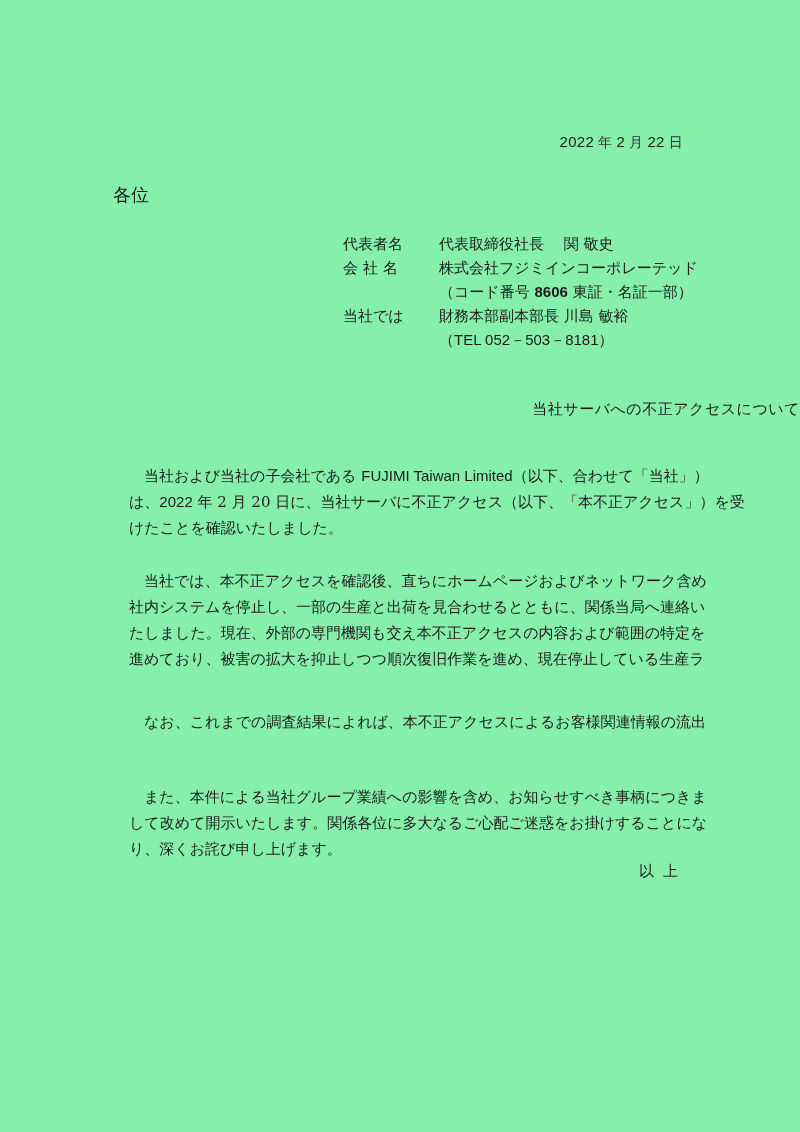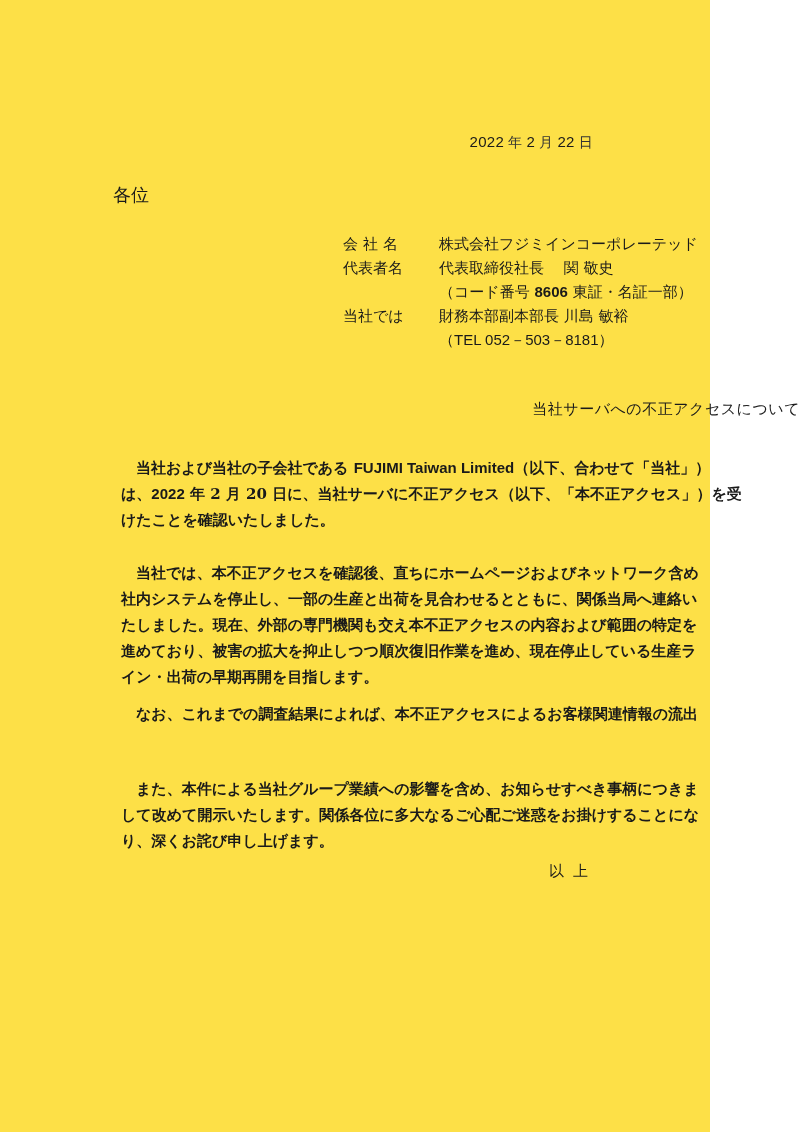--- a/index.html
+++ b/index.html
@@ -11,22 +11,22 @@
       width: 800px;
       height: 1132px;
       position: relative;
       overflow: hidden;
       font-family: "DejaVu Serif", "Liberation Serif", serif;
       color: #1a1a1a;
     }
     .page {
       position: absolute;
       left: 0; top: 0;
-      width: 710px; height: 1132px;
-      background: #fde047;
+      width: 800px; height: 1132px;
+      background: #86efac;
     }
     .date {
       position: absolute;
       top: 133px;
       right: 113px;
       font-family: "Liberation Sans", "DejaVu Sans", sans-serif;
       font-size: 15px;
       letter-spacing: 0.3px;
       white-space: nowrap;
     }
@@ -68,23 +68,22 @@
       font-size: 15px;
       letter-spacing: 0.5px;
     }
     .body {
       position: absolute;
       left: 113px;
       width: 580px;
       font-size: 15px;
     }
     .para {
-      margin: 8px;
+      margin: 16px;
       line-height: 26px;
-      font-weight: bold;
     }
     .para .line {
       display: block;
       white-space: nowrap;
     }
     .para .line.indent { padding-left: 15px; }
     .company-en {
       font-family: "Liberation Sans", "DejaVu Sans", sans-serif;
       font-size: 15px;
     }
@@ -106,26 +105,26 @@
 <div class="page">
 
   <div class="date">
     <span class="sans-num">2022</span><span class="jp">年</span><span class="sans-num">2</span><span class="jp">月</span><span class="sans-num">22</span><span class="jp">日</span>
   </div>
 
   <div class="addressee">各位</div>
 
   <div class="issuer">
     <div class="issuer-row">
+      <span class="issuer-label">代表者名</span>
+      <span class="issuer-value">代表取締役社長　 関 敬史</span>
+    </div>
+    <div class="issuer-row">
       <span class="issuer-label spaced">会社名</span>
       <span class="issuer-value">株式会社フジミインコーポレーテッド</span>
-    </div>
-    <div class="issuer-row">
-      <span class="issuer-label">代表者名</span>
-      <span class="issuer-value">代表取締役社長　 関 敬史</span>
     </div>
     <div class="issuer-row">
       <span class="issuer-label"></span>
       <span class="issuer-value"><span>（コード番号 </span><span class="sans-num" style="font-weight:bold;">8606</span><span> 東証・名証一部）</span></span>
     </div>
     <div class="issuer-row">
       <span class="issuer-label">当社では</span>
       <span class="issuer-value">財務本部副本部長 川島 敏裕</span>
     </div>
     <div class="issuer-row">
@@ -143,21 +142,20 @@
       <span class="line"><span>けたことを確認いたしました。</span></span>
     </p>
   </div>
 
   <div class="body p2">
     <p class="para">
       <span class="line indent">当社では、本不正アクセスを確認後、直ちにホームページおよびネットワーク含め</span>
       <span class="line">社内システムを停止し、一部の生産と出荷を見合わせるとともに、関係当局へ連絡い</span>
       <span class="line">たしました。現在、外部の専門機関も交え本不正アクセスの内容および範囲の特定を</span>
       <span class="line">進めており、被害の拡大を抑止しつつ順次復旧作業を進め、現在停止している生産ラ</span>
-      <span class="line">イン・出荷の早期再開を目指します。</span>
     </p>
   </div>
 
   <div class="body p3">
     <p class="para">
       <span class="line indent">なお、これまでの調査結果によれば、本不正アクセスによるお客様関連情報の流出</span>
     </p>
   </div>
 
   <div class="body p4">

